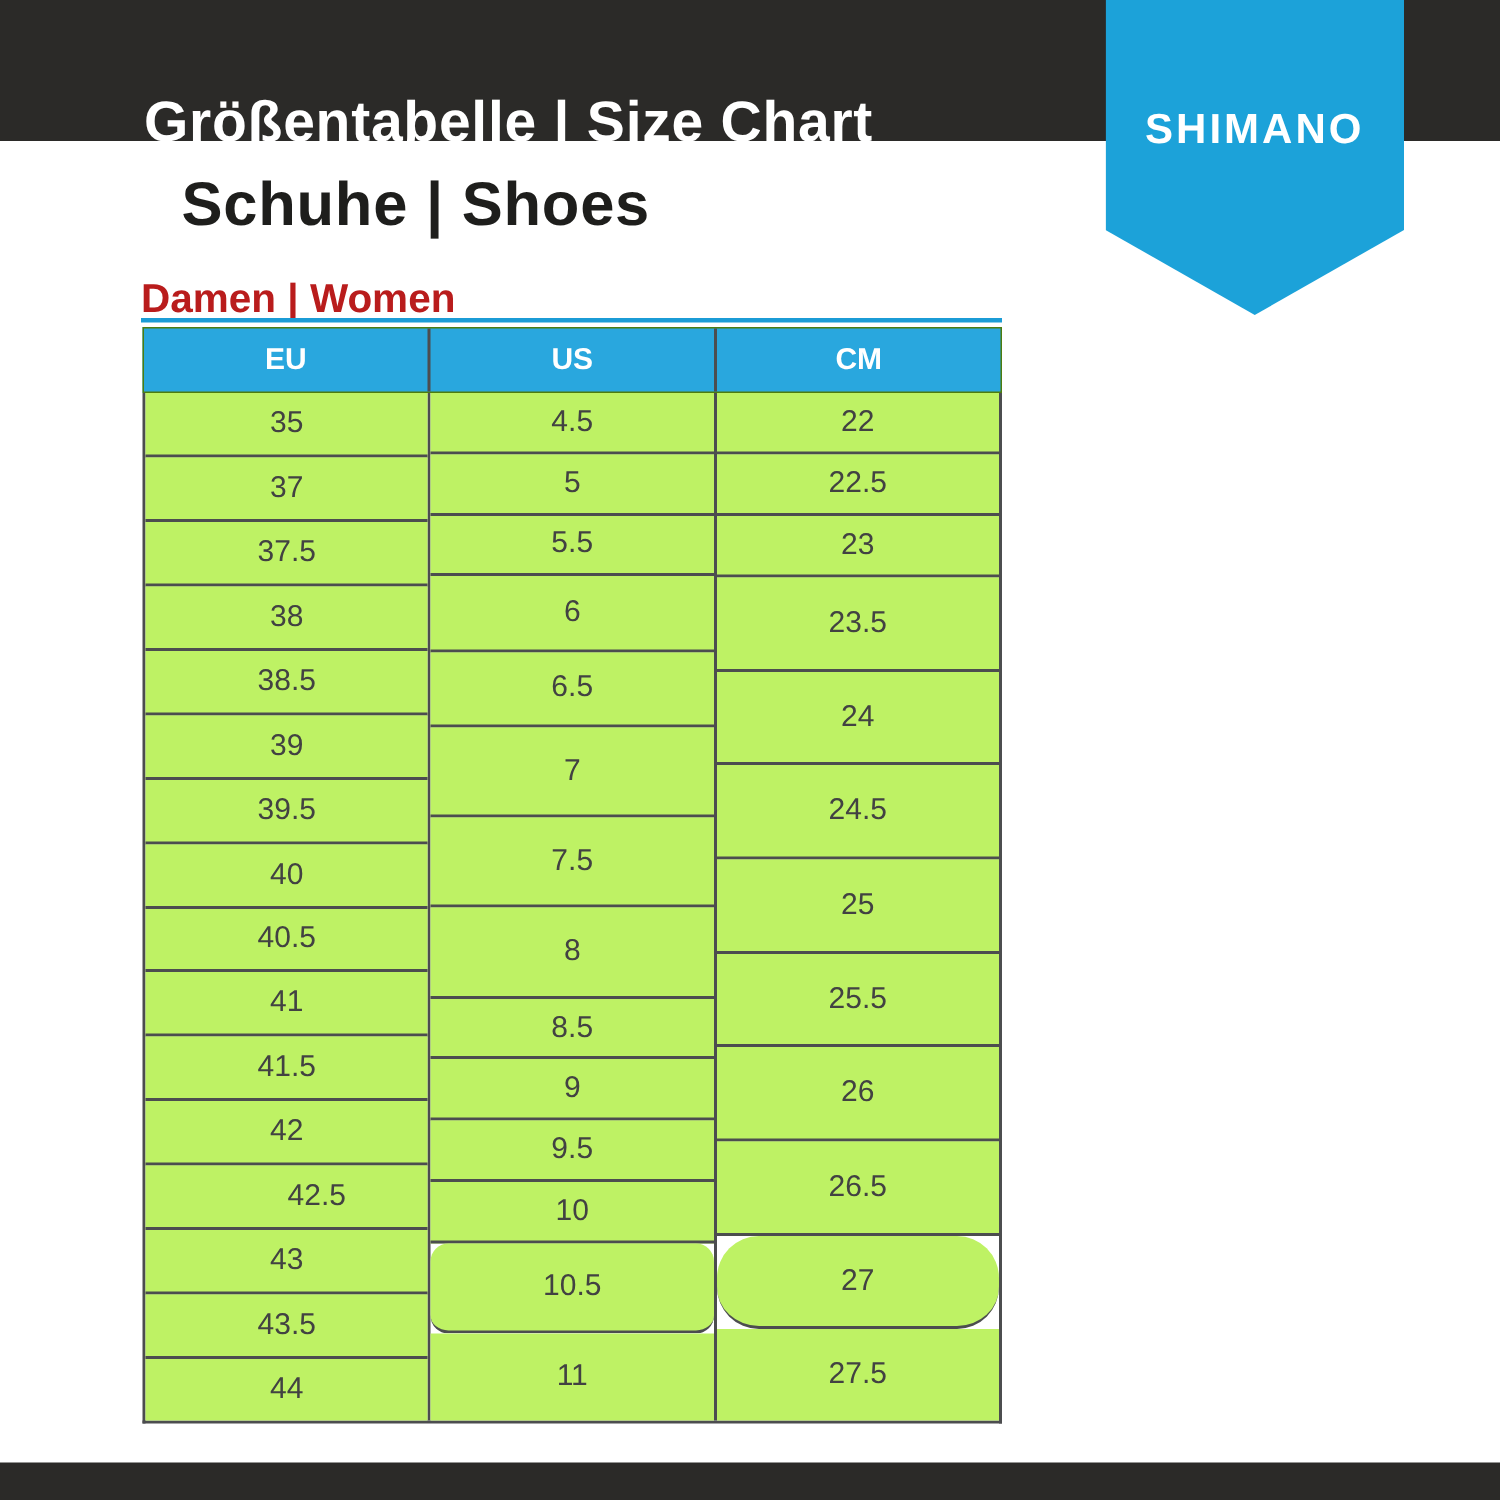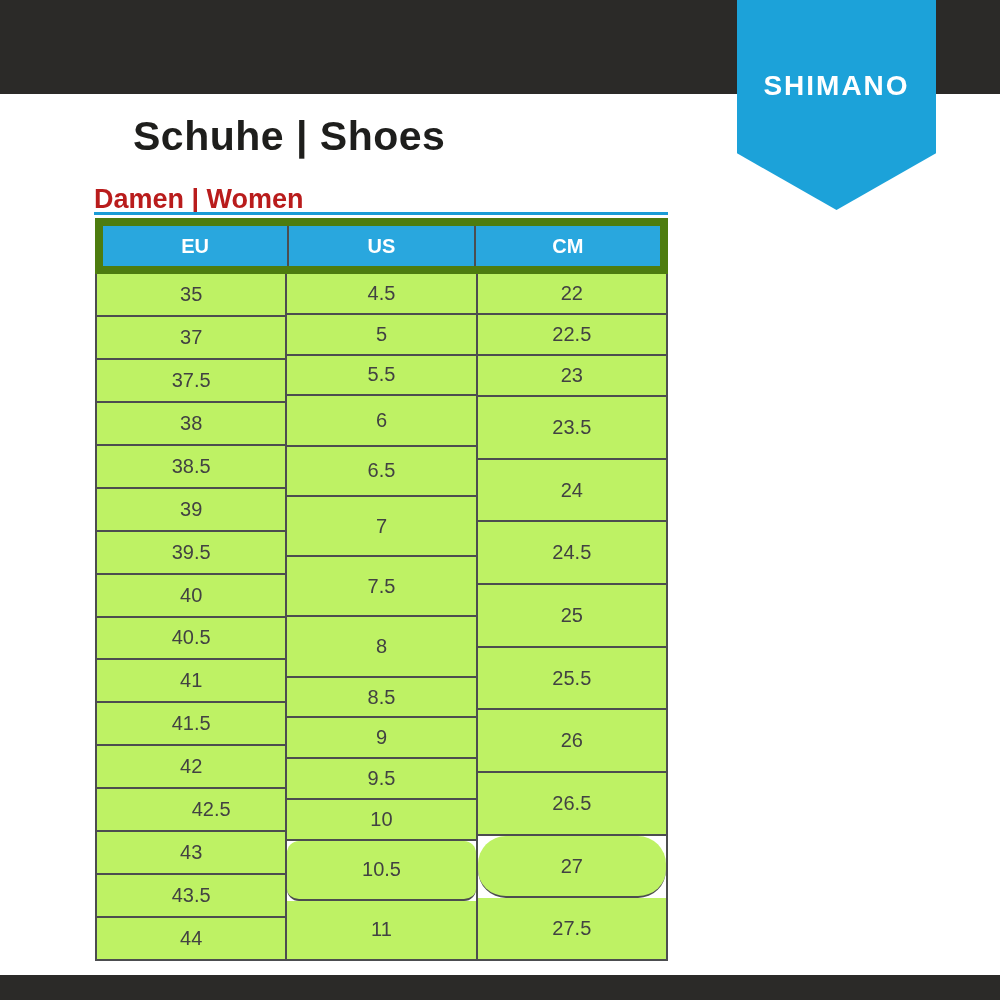--- a/index.html
+++ b/index.html
@@ -20,21 +20,21 @@
   }
 
   
   .main-title {
     position:absolute; left:96px; top:0; height:101px;
     display:flex; align-items:flex-end;
     color:#ffffff; font-weight:bold; font-size:38px; line-height:1;
     white-space:nowrap; letter-spacing:0.5px;
   }
   .sub-title {
-    position:absolute; left:133px; top:116px;
+    position:absolute; left:121px; top:116px;
     color:#1e1e1c; font-weight:bold; font-size:41px; line-height:1;
     white-space:nowrap; letter-spacing:0.5px;
   }
   .section-heading {
     position:absolute; left:94px; top:186px;
     color:#b91c1c; font-weight:bold; font-size:27px; line-height:1;
     white-space:nowrap;
   }
   .heading-rule {
     position:absolute; left:94px; top:212px; width:574px; height:3px;
@@ -54,23 +54,23 @@
     color:#ffffff; font-weight:bold; font-size:28px; line-height:1;
     letter-spacing:2px;
   }
 
   
   .size-table {
     position:absolute; left:95px; top:218px; width:573px;
   }
   .size-table, .size-table * { box-sizing:border-box; }
   .thead {
-    display:flex; height:56px;
+    display:flex; height:44px;
     background:#29a7de;
-    border:8px solid #4d7c0f;
+    border:1px solid #4d7c0f;
   }
   .thead .hcell {
     flex:1 1 0;
     display:flex; align-items:center; justify-content:center;
     color:#ffffff; font-weight:bold; font-size:20px;
     border-right:2px solid #4c4d4f;
   }
   .thead .hcell:last-child { border-right:none; }
   .tbody {
     display:flex; height:687px;
@@ -91,20 +91,21 @@
   .tcol .tcell:last-child { border-bottom:none; }
 </style>
 </head>
 <body>
 
 <div id="canvas">
 
   <div class="band-top"></div>
   <div class="band-bottom"></div>
 
+  <div class="main-title">Größentabelle | Size Chart</div>
 
   <div class="ribbon">
     <div class="logo">SHIMANO</div>
   </div>
 
   <div class="sub-title">Schuhe | Shoes</div>
 
   <div class="section-heading">Damen | Women</div>
   <div class="heading-rule"></div>
 

